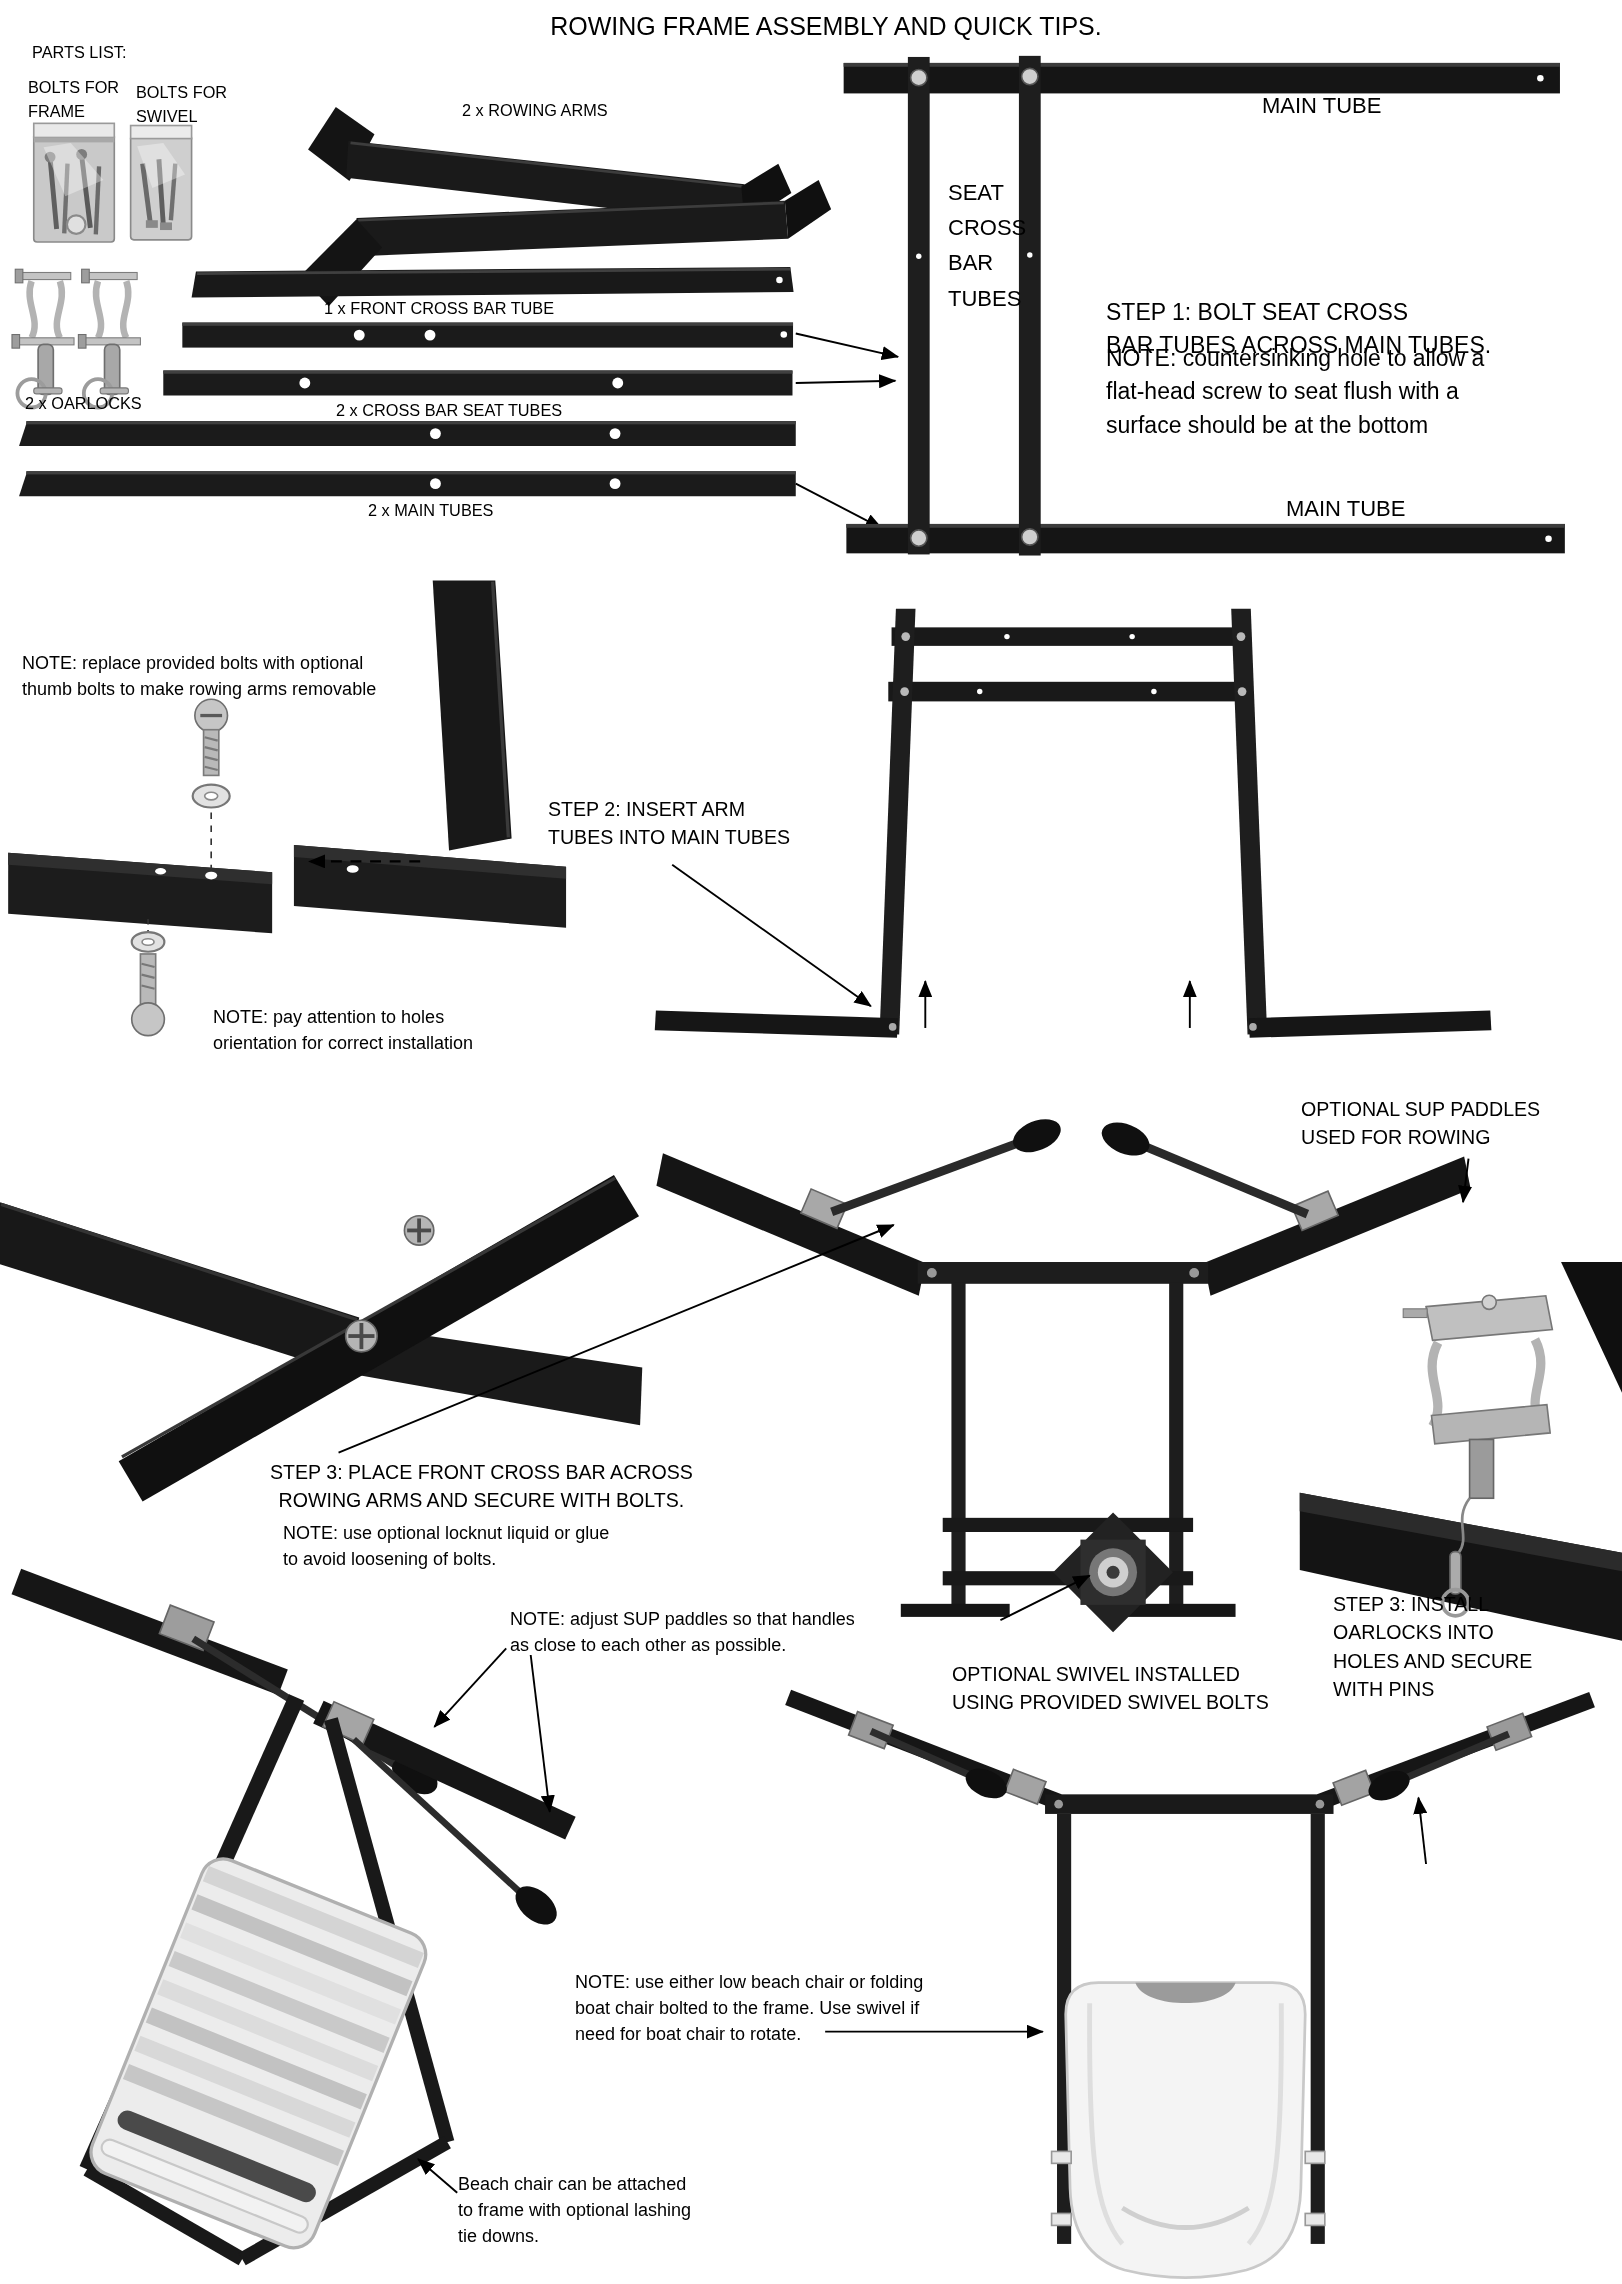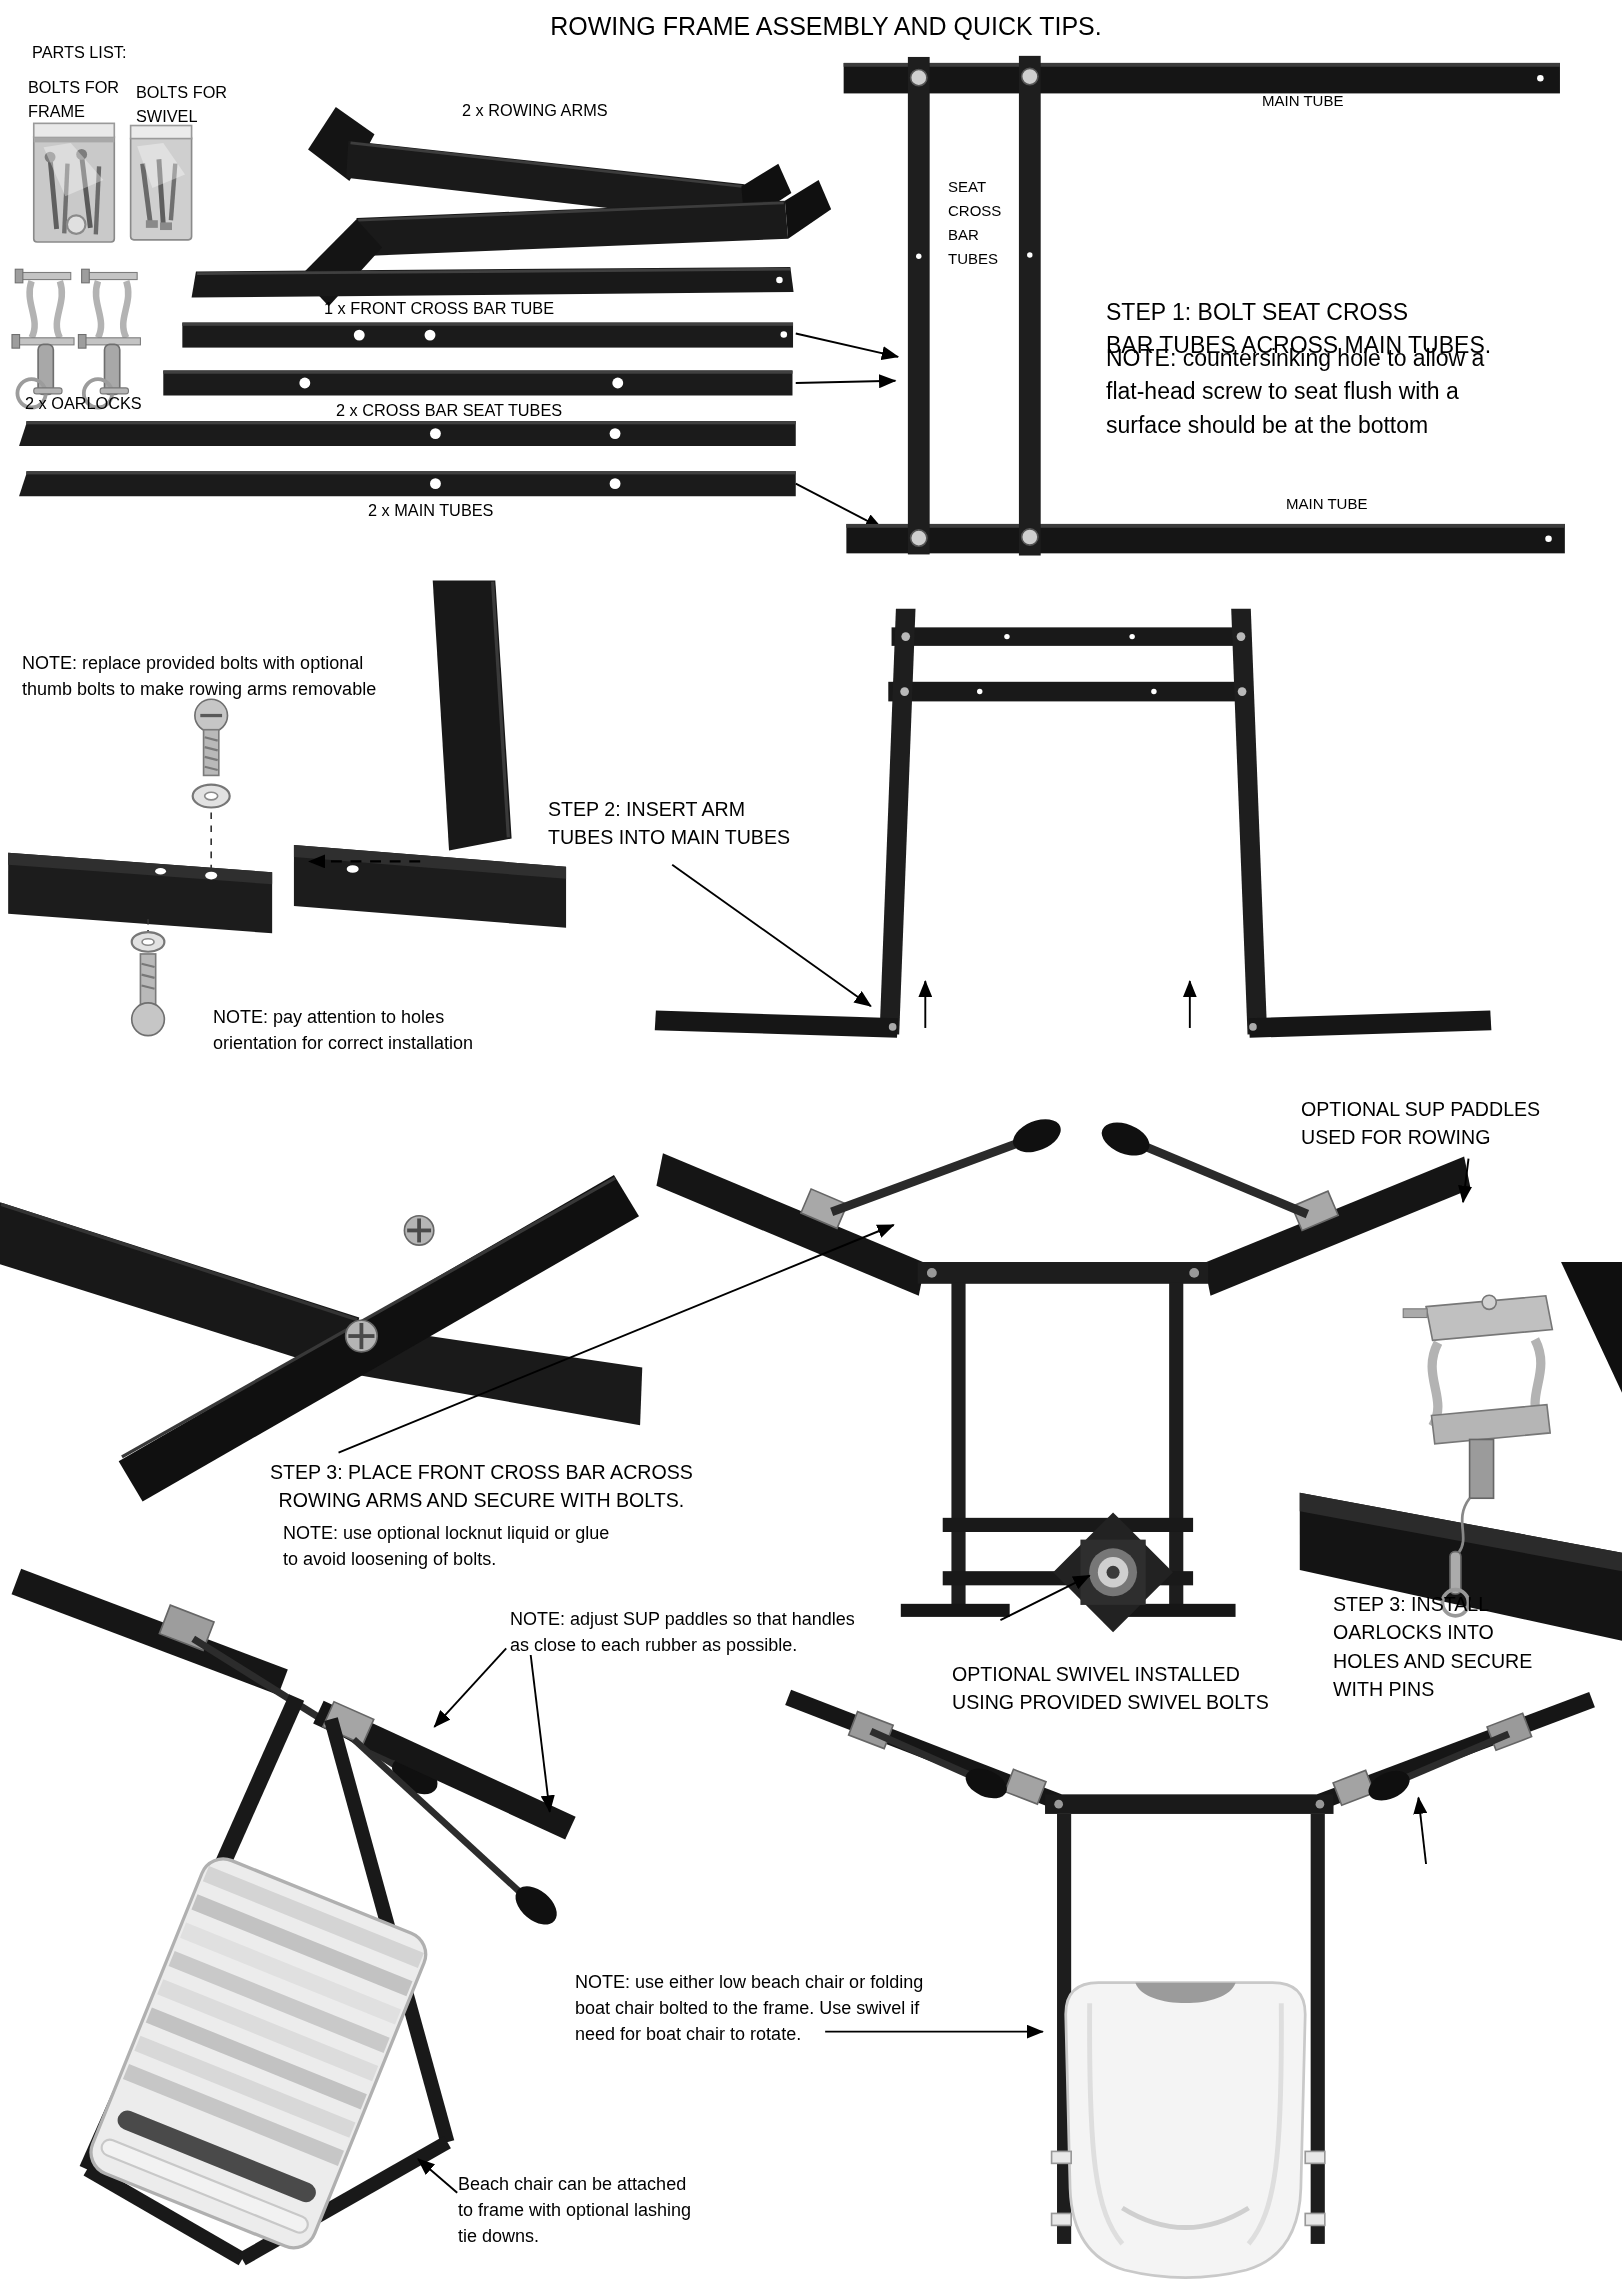--- a/index.html
+++ b/index.html
@@ -3,21 +3,21 @@
 <meta charset="utf-8">
 <style>
   html,body{margin:0;padding:0;background:#ffffff;}
   #canvas{position:relative;width:1622px;height:2284px;background:#ffffff;
           font-family:"Liberation Sans", sans-serif;color:#000;overflow:hidden;}
   #art{position:absolute;left:0;top:0;}
   .lbl{position:absolute;white-space:pre-line;line-height:1.45;color:#000;}
   .fs30{font-size:16.3px;}
   .fs33{font-size:18px;}
   .fs36{font-size:19.6px;}
-  .fs40{font-size:15px;}
+  .fs40{font-size:22px;}
   .fs42{font-size:23px;}
   .fs46{font-size:25px;}
   .lh16{line-height:1.6;}
   .ctr{text-align:center;margin-left:15px;}
 </style>
 </head>
 <body>
 
 <div id="canvas">
 
@@ -390,21 +390,21 @@
   <div class="lbl fs33" style="left:283px;top:1520px;">NOTE: use optional locknut liquid or glue
 to avoid loosening of bolts.</div>
   <div class="lbl fs36" style="left:952px;top:1624px;margin-top:36px;">OPTIONAL SWIVEL INSTALLED
 USING PROVIDED SWIVEL BOLTS</div>
   <div class="lbl fs36" style="left:1333px;top:1590px;">STEP 3: INSTALL
 OARLOCKS INTO
 HOLES AND SECURE
 WITH PINS</div>
 
   <div class="lbl fs33" style="left:510px;top:1606px;">NOTE: adjust SUP paddles so that handles
-as close to each rubber as possible.</div>
+as close to each other as possible.</div>
   <div class="lbl fs33" style="left:575px;top:1969px;">NOTE: use either low beach chair or folding
 boat chair bolted to the frame. Use swivel if
 need for boat chair to rotate.</div>
   <div class="lbl fs33" style="left:458px;top:2171px;">Beach chair can be attached
 to frame with optional lashing
 tie downs.</div>
 
 </div>
 
 

